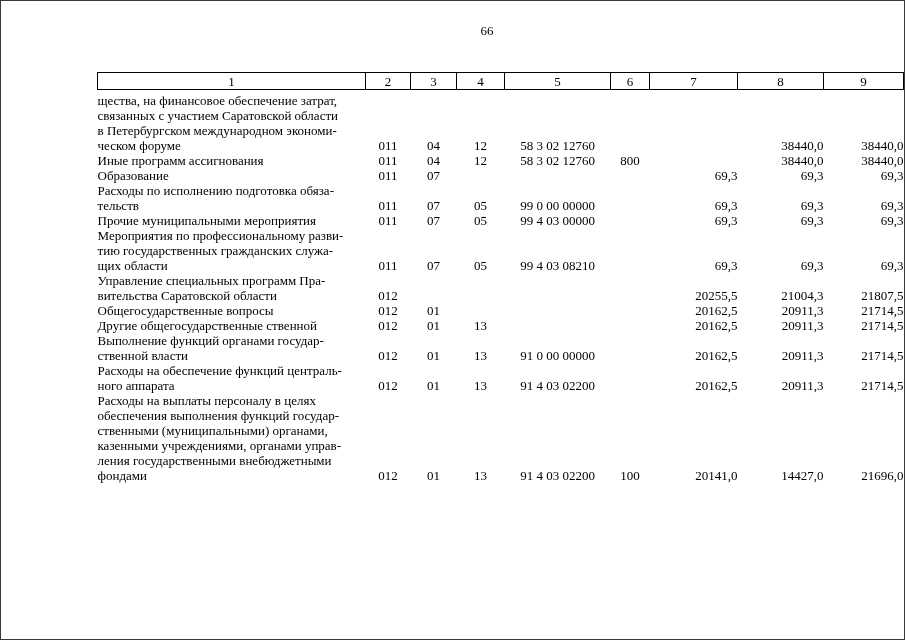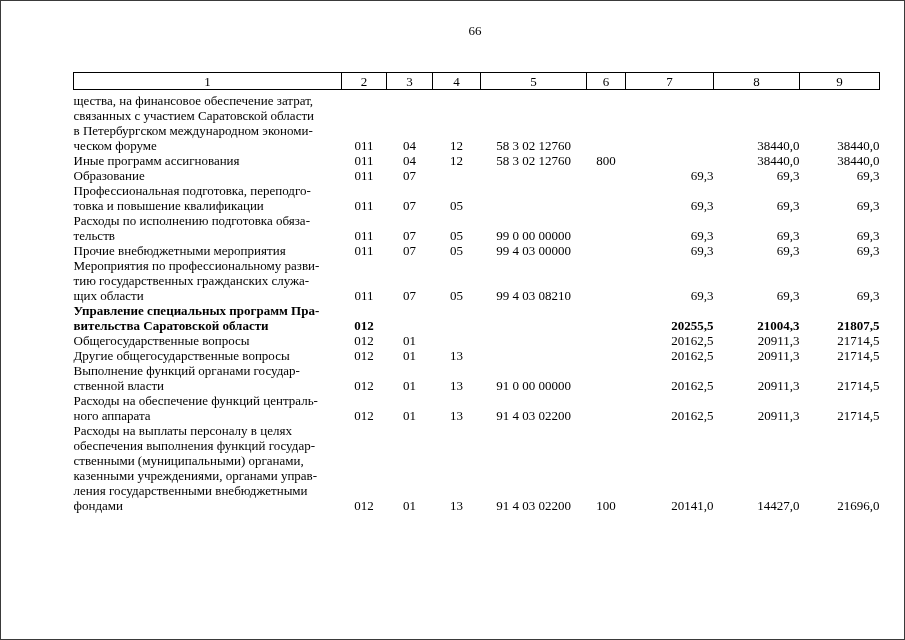--- a/index.html
+++ b/index.html
@@ -13,20 +13,21 @@
     font-family: "Liberation Serif", "DejaVu Serif", serif;
     color: #000000;
   }
   .page {
     box-sizing: border-box;
     width: 905px;
     height: 640px;
     border: 1px solid #3a3a3a;
     background: #ffffff;
     overflow: hidden;
+    padding-left: 24px;
   }
   .page-number {
     margin: 22px 27px 0 72px;
     text-align: center;
     font-size: 13px;
     line-height: 15px;
   }
   .table-wrap {
     margin: 34px 27px 0 72px;
   }
@@ -56,21 +57,21 @@
   td.name {
     text-align: left;
     padding-left: 10px;
     white-space: pre;
   }
   td.val { font-variant-numeric: tabular-nums; }
   .c2, .c3, .c4, .c5, .c6 { text-align: center; }
   .c7 { text-align: right; padding-right: 12px; }
   .c8 { text-align: right; padding-right: 11px; }
   .c9 { text-align: right; padding-right: 4px; }
-  tr.bold td { font-weight: bold; }
+  tr.bold td { font-weight: normal; }
 </style>
 </head>
 <body>
 
 <div class="page">
   <div class="page-number">66</div>
   <div class="table-wrap">
     <table class="budget">
       <colgroup>
         <col style="width:268px">
@@ -127,45 +128,33 @@
             <td class="val c2">011</td>
             <td class="val c3">07</td>
             <td class="val c4"></td>
             <td class="val c5"></td>
             <td class="val c6"></td>
             <td class="val c7">69,3</td>
             <td class="val c8">69,3</td>
             <td class="val c9">69,3</td>
           </tr>
           <tr>
-            <td class="name">Профессиональная подготовка, переподго-
-товка и повышение квалификации</td>
-            <td class="val c2">011</td>
-            <td class="val c3">07</td>
-            <td class="val c4">05</td>
-            <td class="val c5"></td>
-            <td class="val c6"></td>
-            <td class="val c7">69,3</td>
-            <td class="val c8">69,3</td>
-            <td class="val c9">69,3</td>
-          </tr>
-          <tr>
             <td class="name">Расходы по исполнению подготовка обяза-
 тельств</td>
             <td class="val c2">011</td>
             <td class="val c3">07</td>
             <td class="val c4">05</td>
             <td class="val c5">99 0 00 00000</td>
             <td class="val c6"></td>
             <td class="val c7">69,3</td>
             <td class="val c8">69,3</td>
             <td class="val c9">69,3</td>
           </tr>
           <tr>
-            <td class="name">Прочие внебюджетными мероприятия</td>
+            <td class="name">Прочие муниципальными мероприятия</td>
             <td class="val c2">011</td>
             <td class="val c3">07</td>
             <td class="val c4">05</td>
             <td class="val c5">99 4 03 00000</td>
             <td class="val c6"></td>
             <td class="val c7">69,3</td>
             <td class="val c8">69,3</td>
             <td class="val c9">69,3</td>
           </tr>
           <tr>
@@ -198,21 +187,21 @@
             <td class="val c2">012</td>
             <td class="val c3">01</td>
             <td class="val c4"></td>
             <td class="val c5"></td>
             <td class="val c6"></td>
             <td class="val c7">20162,5</td>
             <td class="val c8">20911,3</td>
             <td class="val c9">21714,5</td>
           </tr>
           <tr>
-            <td class="name">Другие общегосударственные вопросы</td>
+            <td class="name">Другие общегосударственные ственной</td>
             <td class="val c2">012</td>
             <td class="val c3">01</td>
             <td class="val c4">13</td>
             <td class="val c5"></td>
             <td class="val c6"></td>
             <td class="val c7">20162,5</td>
             <td class="val c8">20911,3</td>
             <td class="val c9">21714,5</td>
           </tr>
           <tr>

